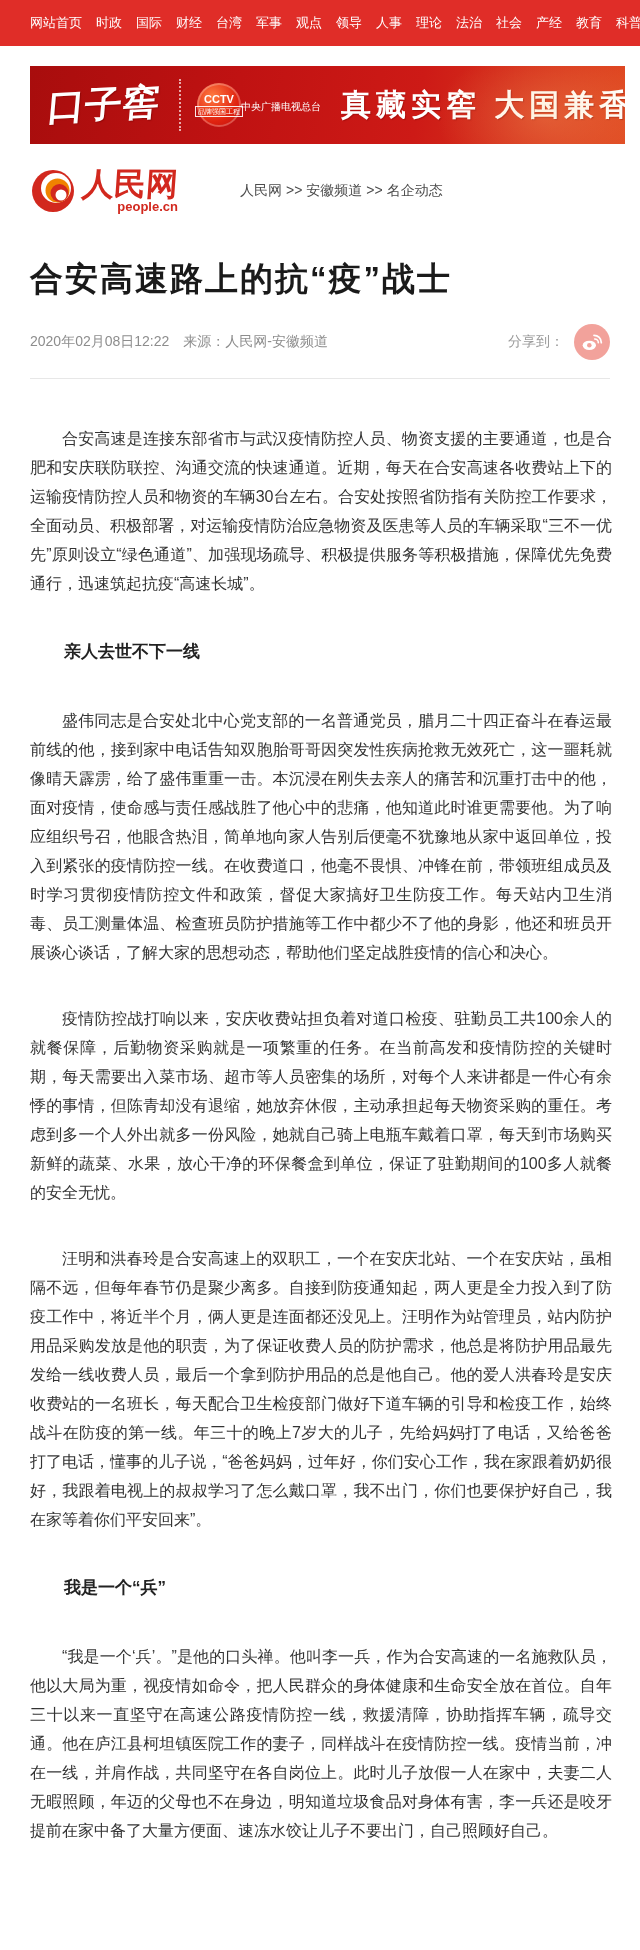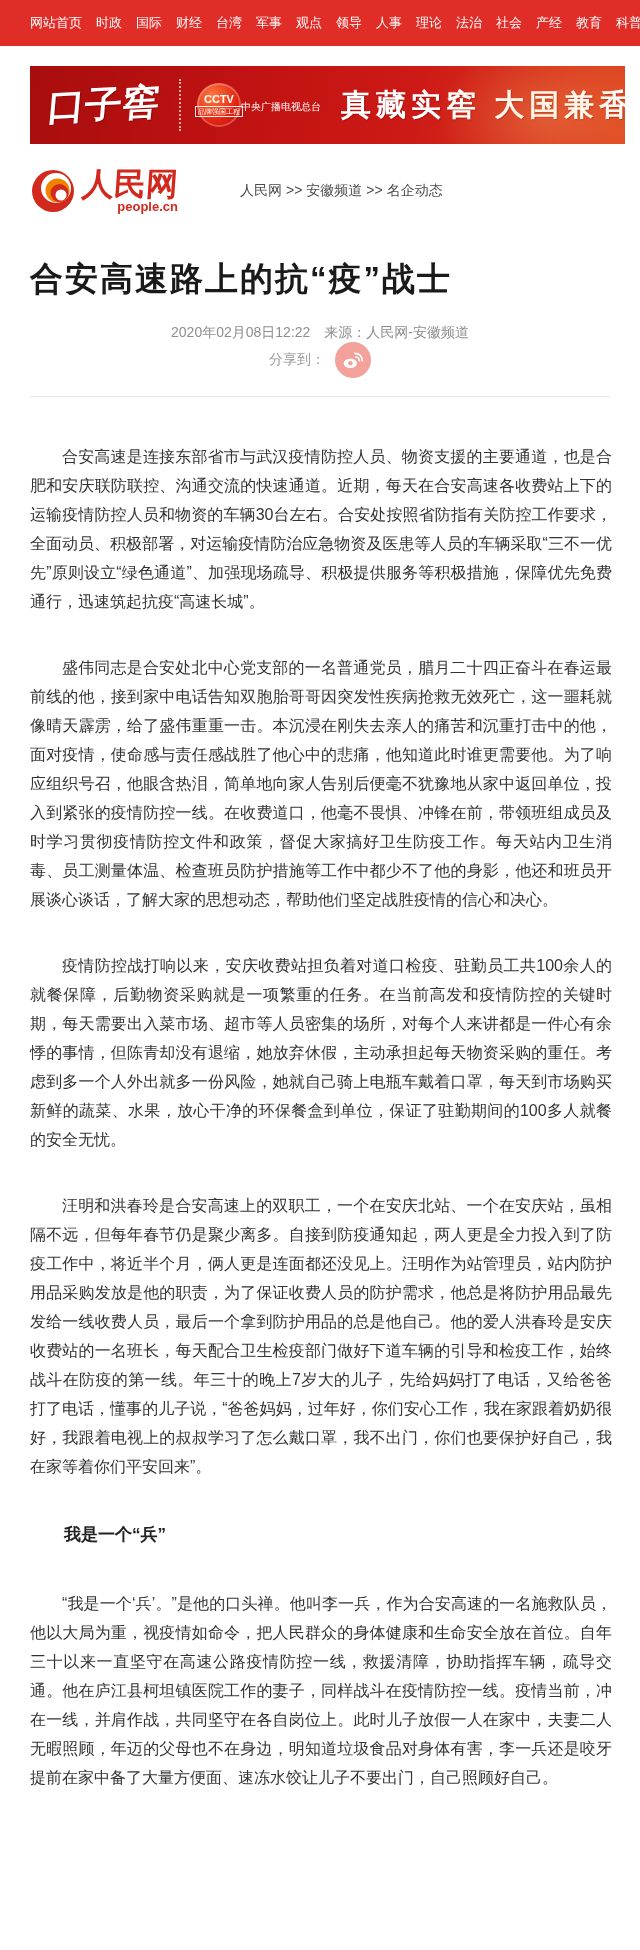--- a/index.html
+++ b/index.html
@@ -114,21 +114,20 @@
     color: #1a1a1a;
     letter-spacing: 2px;
   }
   .meta-row {
     display: flex;
     justify-content: space-between;
     align-items: center;
     margin-top: 24px;
     font-size: 14px;
     color: #8d8d8d;
-    flex-direction: column;
   }
   .meta-left .date { margin-right: 10px; }
   .share { display: flex; align-items: center; color: #999; }
   .weibo-circle {
     width: 36px; height: 36px;
     border-radius: 50%;
     background: #f2a29b;
     margin-left: 10px;
     display: flex; align-items: center; justify-content: center;
     flex: none;
@@ -223,18 +222,19 @@
         </svg>
       </span>
     </div>
   </div>
 </div>
 
 <div class="divider"></div>
 
 <div class="article-body">
     <p>合安高速是连接东部省市与武汉疫情防控人员、物资支援的主要通道，也是合肥和安庆联防联控、沟通交流的快速通道。近期，每天在合安高速各收费站上下的运输疫情防控人员和物资的车辆30台左右。合安处按照省防指有关防控工作要求，全面动员、积极部署，对运输疫情防治应急物资及医患等人员的车辆采取“三不一优先”原则设立“绿色通道”、加强现场疏导、积极提供服务等积极措施，保障优先免费通行，迅速筑起抗疫“高速长城”。</p>
+    <h3>亲人去世不下一线</h3>
     <p>盛伟同志是合安处北中心党支部的一名普通党员，腊月二十四正奋斗在春运最前线的他，接到家中电话告知双胞胎哥哥因突发性疾病抢救无效死亡，这一噩耗就像晴天霹雳，给了盛伟重重一击。本沉浸在刚失去亲人的痛苦和沉重打击中的他，面对疫情，使命感与责任感战胜了他心中的悲痛，他知道此时谁更需要他。为了响应组织号召，他眼含热泪，简单地向家人告别后便毫不犹豫地从家中返回单位，投入到紧张的疫情防控一线。在收费道口，他毫不畏惧、冲锋在前，带领班组成员及时学习贯彻疫情防控文件和政策，督促大家搞好卫生防疫工作。每天站内卫生消毒、员工测量体温、检查班员防护措施等工作中都少不了他的身影，他还和班员开展谈心谈话，了解大家的思想动态，帮助他们坚定战胜疫情的信心和决心。</p>
     <p>疫情防控战打响以来，安庆收费站担负着对道口检疫、驻勤员工共100余人的就餐保障，后勤物资采购就是一项繁重的任务。在当前高发和疫情防控的关键时期，每天需要出入菜市场、超市等人员密集的场所，对每个人来讲都是一件心有余悸的事情，但陈青却没有退缩，她放弃休假，主动承担起每天物资采购的重任。考虑到多一个人外出就多一份风险，她就自己骑上电瓶车戴着口罩，每天到市场购买新鲜的蔬菜、水果，放心干净的环保餐盒到单位，保证了驻勤期间的100多人就餐的安全无忧。</p>
     <p>汪明和洪春玲是合安高速上的双职工，一个在安庆北站、一个在安庆站，虽相隔不远，但每年春节仍是聚少离多。自接到防疫通知起，两人更是全力投入到了防疫工作中，将近半个月，俩人更是连面都还没见上。汪明作为站管理员，站内防护用品采购发放是他的职责，为了保证收费人员的防护需求，他总是将防护用品最先发给一线收费人员，最后一个拿到防护用品的总是他自己。他的爱人洪春玲是安庆收费站的一名班长，每天配合卫生检疫部门做好下道车辆的引导和检疫工作，始终战斗在防疫的第一线。年三十的晚上7岁大的儿子，先给妈妈打了电话，又给爸爸打了电话，懂事的儿子说，“爸爸妈妈，过年好，你们安心工作，我在家跟着奶奶很好，我跟着电视上的叔叔学习了怎么戴口罩，我不出门，你们也要保护好自己，我在家等着你们平安回来”。</p>
     <h3>我是一个“兵”</h3>
     <p>“我是一个‘兵’。”是他的口头禅。他叫李一兵，作为合安高速的一名施救队员，他以大局为重，视疫情如命令，把人民群众的身体健康和生命安全放在首位。自年三十以来一直坚守在高速公路疫情防控一线，救援清障，协助指挥车辆，疏导交通。他在庐江县柯坦镇医院工作的妻子，同样战斗在疫情防控一线。疫情当前，冲在一线，并肩作战，共同坚守在各自岗位上。此时儿子放假一人在家中，夫妻二人无暇照顾，年迈的父母也不在身边，明知道垃圾食品对身体有害，李一兵还是咬牙提前在家中备了大量方便面、速冻水饺让儿子不要出门，自己照顾好自己。</p>
   </div>
 
 </body></html>

